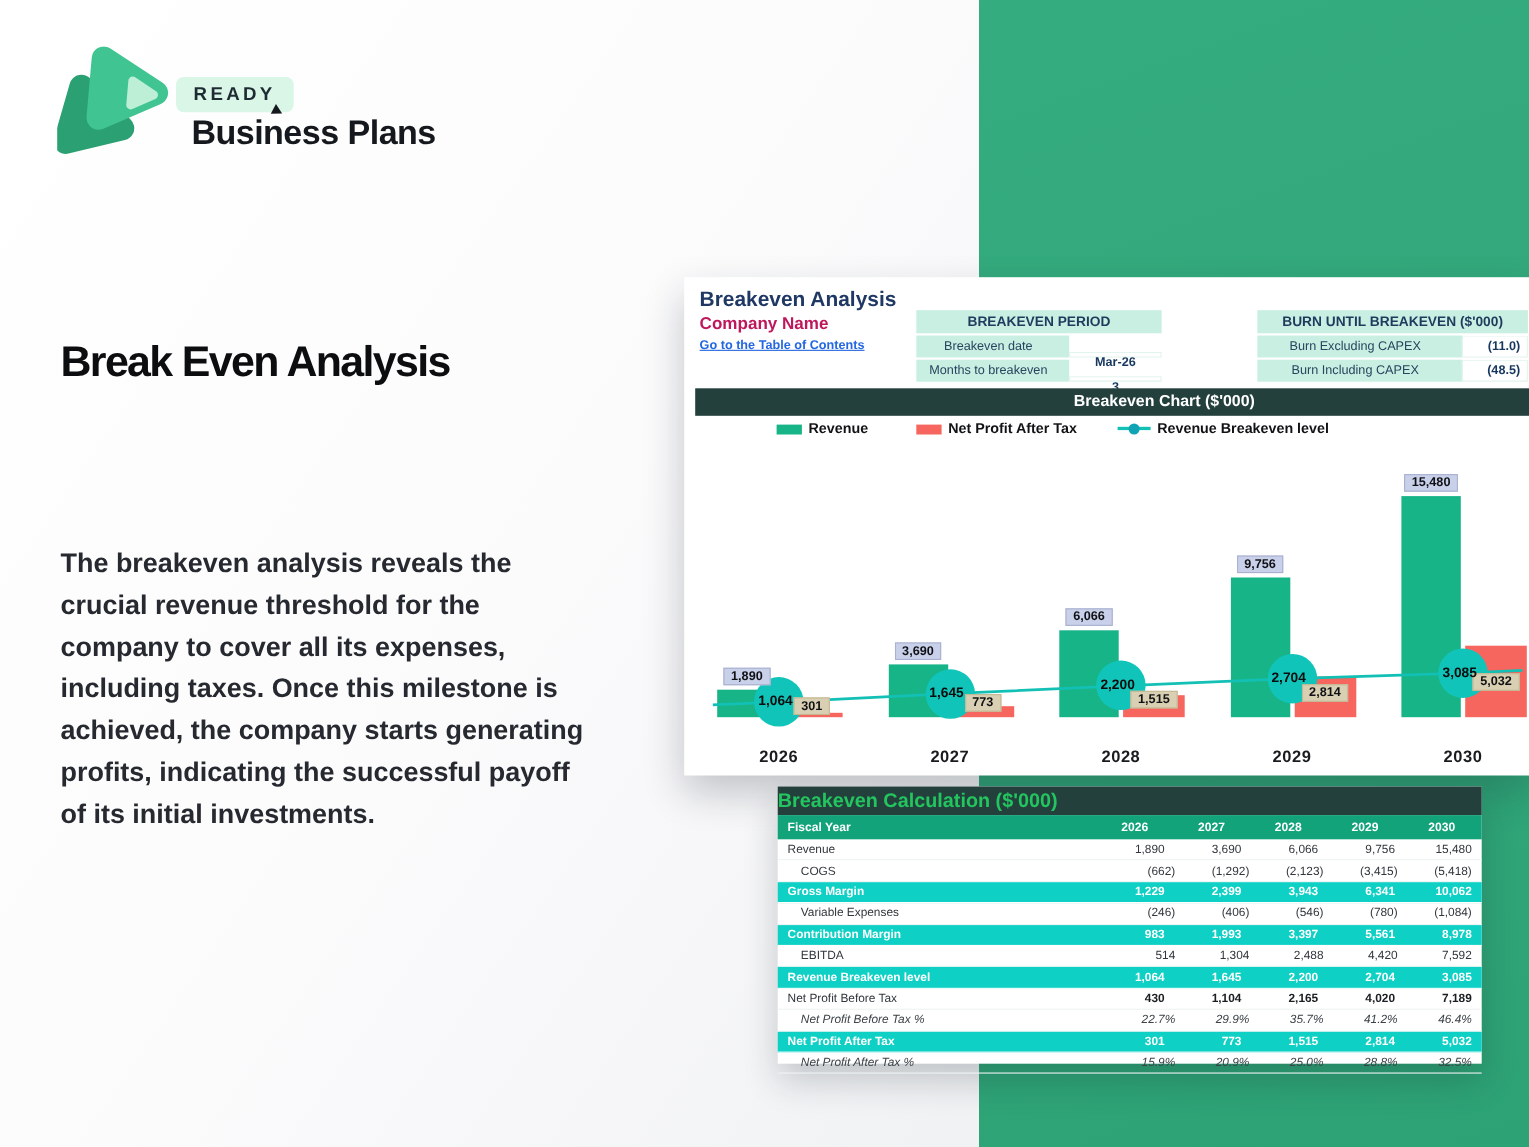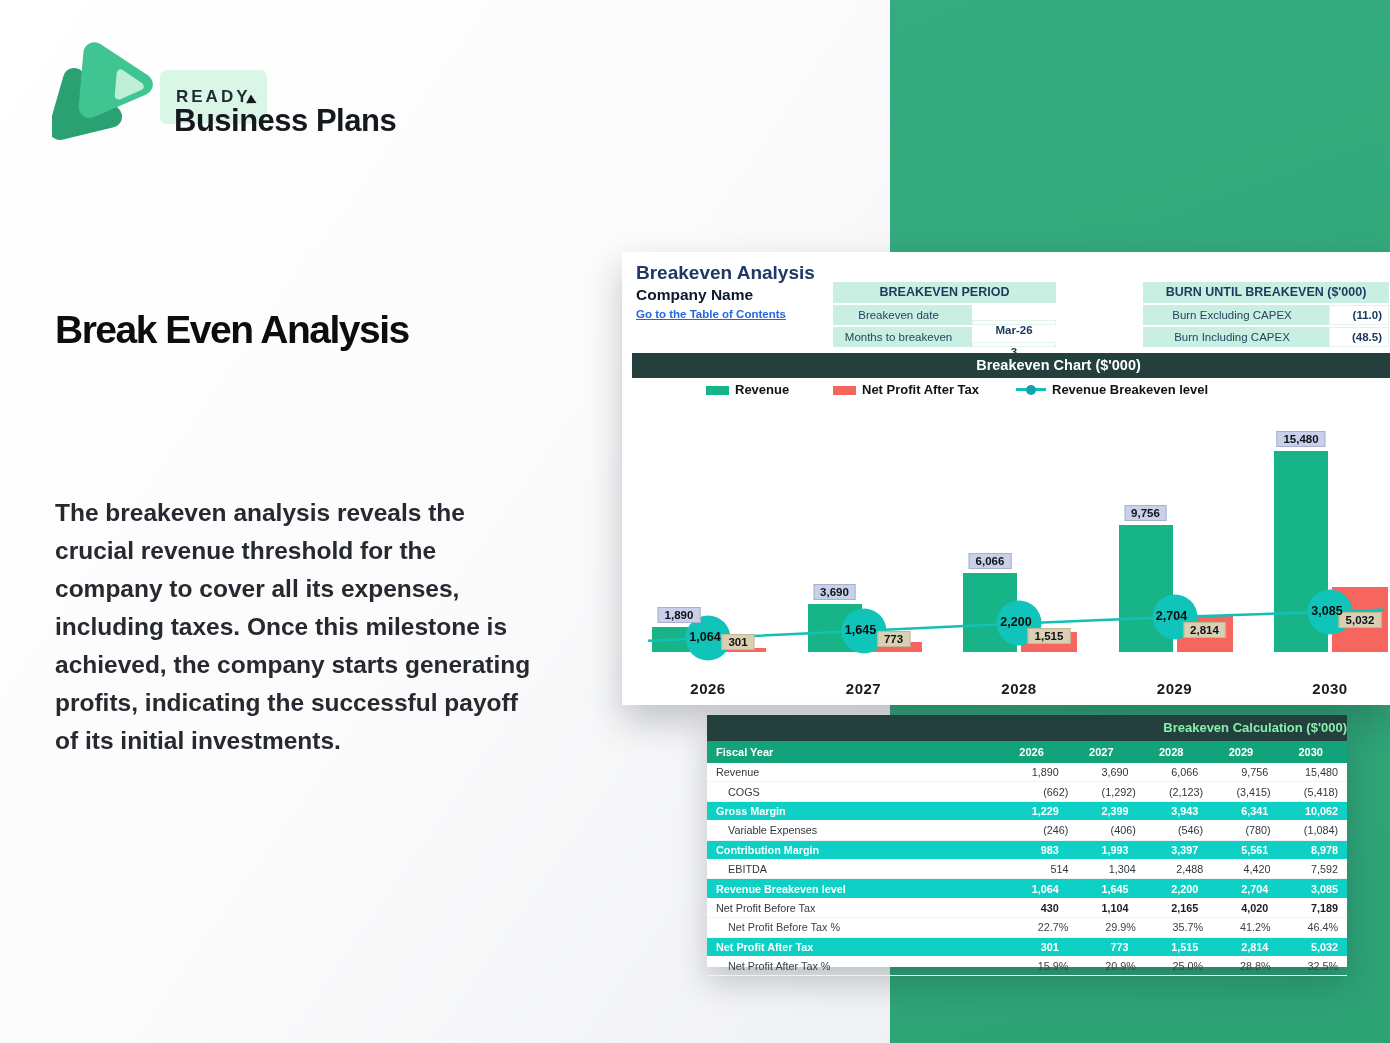--- a/index.html
+++ b/index.html
@@ -7,36 +7,36 @@
     width:1390px;height:1043px;position:relative;overflow:hidden;
     font-family:"Liberation Sans", sans-serif;
     background:linear-gradient(125deg,#ffffff 0%,#fbfbfc 40%,#e9ebee 100%);
   }
   
   .green-col{position:absolute;left:890px;top:0;width:500px;height:1043px;
     background:linear-gradient(160deg,#35ac7f 0%,#2da275 100%);}
   
   .logo-wrap{position:absolute;left:52px;top:42px;width:110px;height:115px;}
   .ready-badge{position:absolute;left:160px;top:70px;background:#d9f6e7;color:#1e2b33;
-    font-weight:700;font-size:17px;letter-spacing:3px;padding:17px 16px;border-radius:7px;}
+    font-weight:700;font-size:17px;letter-spacing:3px;padding:6px 16px;border-radius:7px;}
   .brand-name{position:absolute;left:174px;top:103px;font-size:31px;font-weight:800;
     color:#15181d;letter-spacing:-0.5px;}
   .i-play{position:absolute;left:74px;top:-7px;width:0;height:0;
     border-top:5px solid transparent;border-bottom:5px solid transparent;
     border-left:9px solid #15181d;transform:rotate(28deg);}
   
   .hero-title{position:absolute;left:55px;top:308px;width:450px;margin:0;
     font-size:39px;line-height:1.14;font-weight:800;color:#0c0d0f;letter-spacing:-1.5px;}
   .hero-body{position:absolute;left:55px;top:494px;width:492px;margin:0;
     font-size:24.5px;line-height:1.55;font-weight:700;color:#26292f;}
   
   .sheet-panel{position:absolute;left:622px;top:252px;width:768px;height:453px;background:#ffffff;
     box-shadow:0 16px 34px rgba(20,30,42,.24);}
   .sheet-title{position:absolute;left:14px;top:10px;font-size:19px;font-weight:800;color:#1f3864;}
-  .sheet-company{position:absolute;left:14px;top:34px;font-size:15.5px;font-weight:800;color:#0f172a;}
+  .sheet-company{position:absolute;left:14px;top:34px;font-size:15.5px;font-weight:800;color:#be185d;}
   .toc-link{position:absolute;left:14px;top:56px;font-size:11.5px;font-weight:700;color:#2467e0;
     text-decoration:underline;cursor:pointer;}
   .mini-table{position:absolute;font-size:11.5px;}
   .mini-head{background:#c9efe2;color:#1e3a5c;font-weight:700;font-size:12.5px;text-align:center;
     height:21px;line-height:21px;margin-bottom:2px;}
   .mini-row{display:flex;height:20px;margin-bottom:2px;}
   .mini-lbl{background:#c9efe2;color:#27455e;text-align:center;padding-right:8px;line-height:20px;}
   .mini-val{flex:1;background:#fff;color:#17375e;font-weight:700;line-height:20px;
     box-shadow:inset 0 0 0 1px #e3f4ee;}
   #period-table{left:211px;top:30px;width:223px;}
@@ -61,32 +61,32 @@
     font-size:11.5px;color:#101114;padding:1px 6px;transform:translate(-50%,-100%);white-space:nowrap;}
   .np-lbl{position:absolute;background:#d9cfb2;border:1px solid #c3b894;font-weight:800;
     font-size:11.5px;color:#101114;padding:1px 6px;transform:translate(-50%,-50%);white-space:nowrap;}
   .be-lbl{position:absolute;font-weight:800;font-size:12.5px;color:#0b0c0d;
     transform:translate(-50%,-50%);white-space:nowrap;}
   .year-lbl{position:absolute;font-weight:800;font-size:15px;color:#191b1e;
     transform:translateX(-50%);letter-spacing:.5px;}
   
   .calc-panel{position:absolute;left:707px;top:715px;width:640px;height:252px;background:#fff;
     box-shadow:0 16px 30px rgba(20,30,42,.22);}
-  .calc-title{height:26px;background:#24403d;color:#86efac;font-weight:800;font-size:13px;
-    text-align:right;line-height:26px;}
+  .calc-title{height:26px;background:#24403d;color:#22c55e;font-weight:800;font-size:18px;
+    text-align:left;line-height:26px;}
   .fisc{display:flex;height:22px;align-items:center;background:#12a37b;color:#fff;
     font-weight:800;font-size:11px;}
   .fisc .rlbl{flex:0 0 282px;padding-left:9px;}
   .fisc .rv{flex:1;text-align:right;padding-right:24px;}
   .crow{display:flex;height:18.4px;align-items:center;border-bottom:1px solid #eef4f3;
     font-size:10.8px;color:#32373d;}
   .crow .rlbl{flex:0 0 282px;padding-left:9px;}
   .crow .rv{flex:1;text-align:right;padding-right:9px;}
   .crow.indent .rlbl{padding-left:21px;}
-  .crow.italic{color:#3c4248;}
+  .crow.italic{font-style:italic;color:#3c4248;}
   .crow.italic .rlbl{padding-left:21px;}
   .crow.bold .rv{font-weight:800;color:#1b1e22;}
   .crow.highlight{background:#0fd0c5;color:#fff;font-weight:800;border-bottom:1px solid #fff;}
 </style>
 </head>
 <body>
 
 <div class="green-col"></div>
 
 <div class="logo-wrap">

